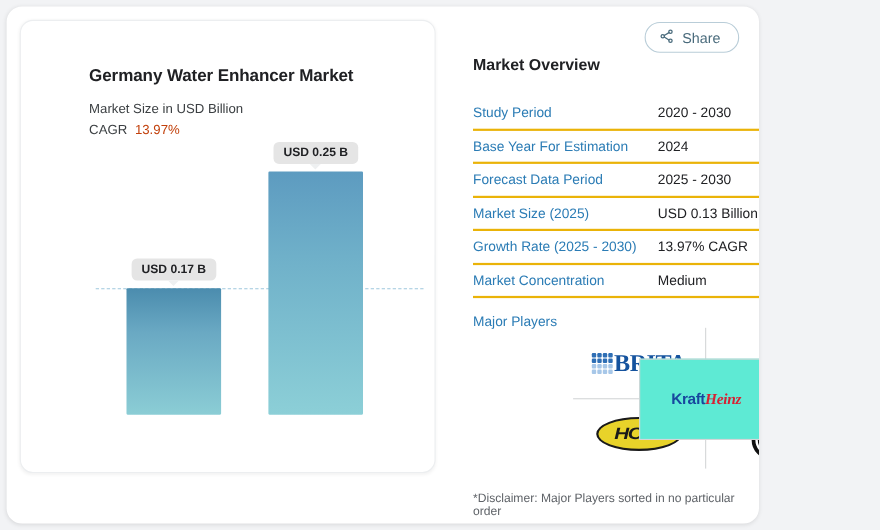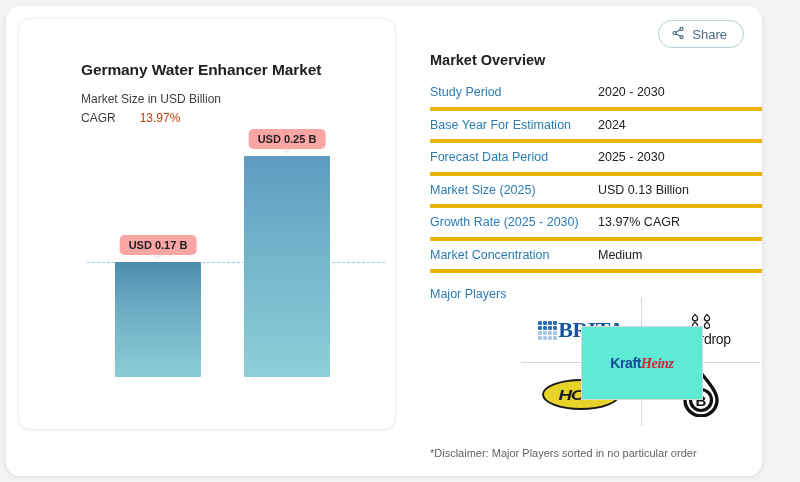--- a/index.html
+++ b/index.html
@@ -13,21 +13,21 @@
     font-family: "Liberation Sans", sans-serif;
     overflow: hidden;
     position: relative;
   }
 
   
   #page {
     position: absolute;
     left: 6px;
     top: 6px;
-    width: 756px;
+    width: 684px;
     height: 470px;
     background: #ffffff;
     border-radius: 14px;
     box-shadow: 0 1px 4px rgba(0,0,0,0.10);
     overflow: hidden;
   }
 
   
   #share-btn {
     position: absolute;
@@ -78,21 +78,21 @@
     font-size: 12px;
     color: #3c4043;
   }
   #cagr-row {
     position: absolute;
     left: 62px;
     top: 92px;
     font-size: 12px;
     color: #3c4043;
     display: flex;
-    gap: 24px;
+    gap: 7px;
   }
   #cagr-row .cagr-value { color: #c2410c; }
 
   
   #plot {
     position: absolute;
     left: 12px;
     top: 110px;
     width: 366px;
     height: 248px;
@@ -116,21 +116,21 @@
     background: linear-gradient(to bottom, #4b8cae 0%, #6aa9c3 35%, #8bcdd5 100%);
   }
   #bar-2030 {
     left: 213px;
     width: 86px;
     height: 221px;
     background: linear-gradient(to bottom, #5d9bc0 0%, #6fb0c9 35%, #8ccfd7 100%);
   }
   .bar-badge {
     position: absolute;
-    background: #fca5a5;
+    background: #e5e5e5;
     border-radius: 5px;
     padding: 4px 9px;
     font-size: 11px;
     font-weight: bold;
     color: #202124;
     white-space: nowrap;
     transform: translateX(-50%);
   }
   .bar-badge::after {
     content: "";
@@ -149,27 +149,27 @@
   #overview {
     position: absolute;
     left: 424px;
     top: 46px;
     width: 356px;
   }
   #overview-title {
     font-size: 14.5px;
     font-weight: bold;
     color: #202124;
-    margin-bottom: 10px;
+    margin-bottom: 20px;
   }
   .ov-row {
     display: flex;
     align-items: center;
     height: 28.5px;
-    border-bottom: 4px solid #eab308;
+    border-bottom: 2px solid #eab308;
     font-size: 12.5px;
   }
   .ov-row:last-of-type { border-bottom: none; }
   .ov-key {
     width: 168px;
     color: #2b7cb5;
     flex: none;
   }
   .ov-val { color: #202124; }
 

